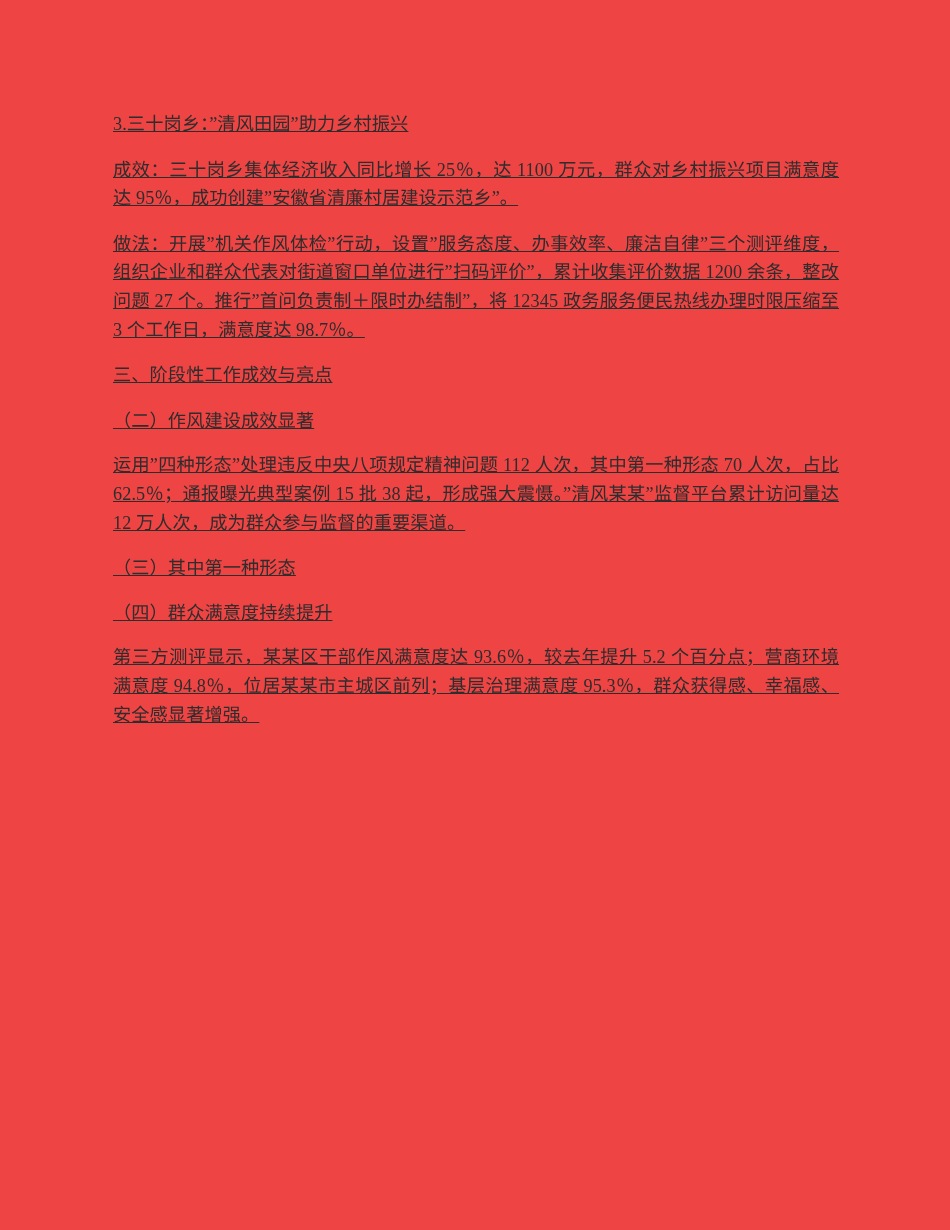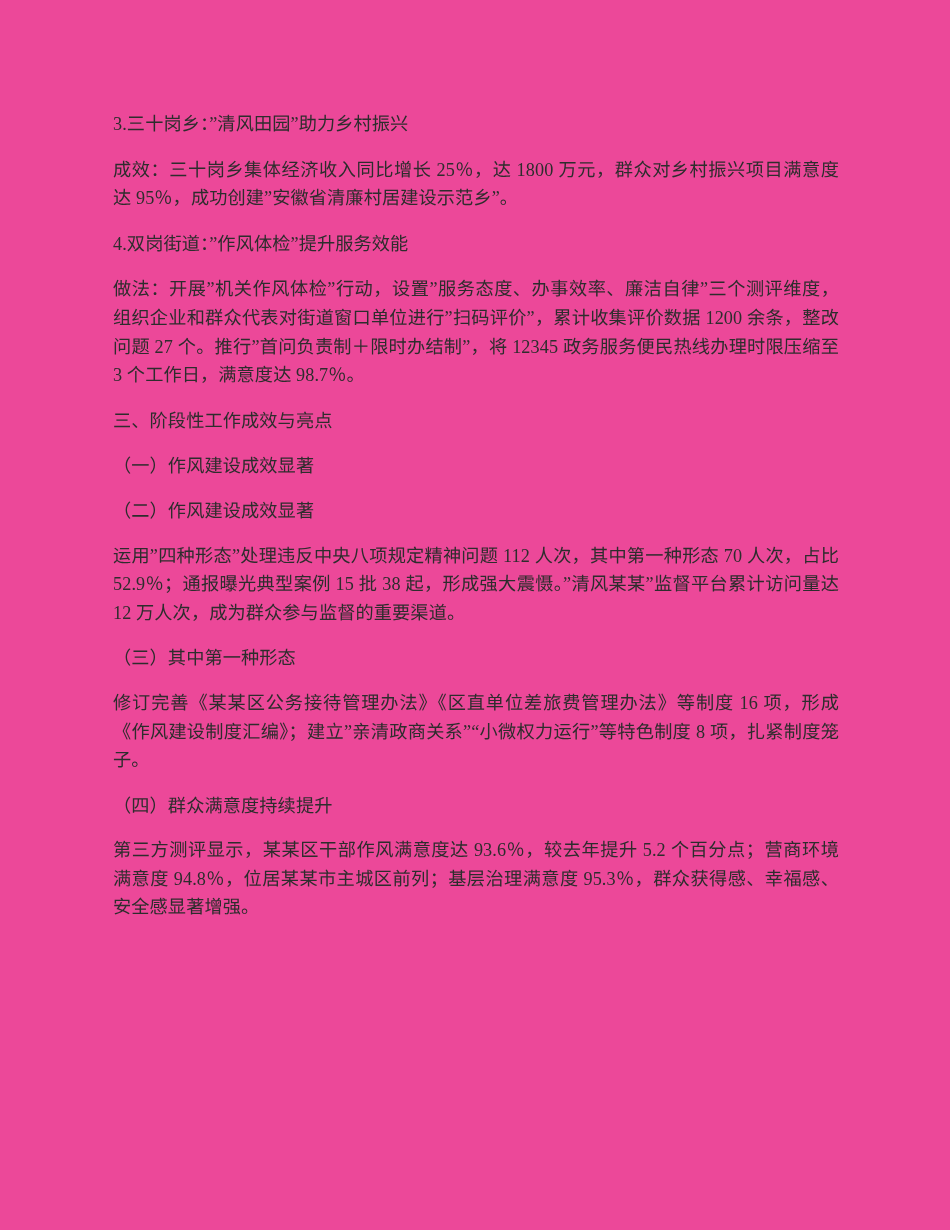--- a/index.html
+++ b/index.html
@@ -50,28 +50,25 @@
     margin-bottom: 16px;
   }
   
   .para:last-child {
     margin-bottom: 4px;
   }
 </style>
 </head>
 <body>
 
-<div class="page" style="background: #ec4899; color: rgb(45, 45, 45);">
+<div class="page" style="background: #ef4444; color: rgb(45, 45, 45); text-decoration: underline;">
   <div class="doc-body">
       <p class="para heading-num">3.三十岗乡：”清风田园”助力乡村振兴</p>
-      <p class="para para">成效：三十岗乡集体经济收入同比增长 25％，达 1800 万元，群众对乡村振兴项目满意度达 95％，成功创建”安徽省清廉村居建设示范乡”。</p>
-      <p class="para heading-num">4.双岗街道：”作风体检”提升服务效能</p>
+      <p class="para para">成效：三十岗乡集体经济收入同比增长 25％，达 1100 万元，群众对乡村振兴项目满意度达 95％，成功创建”安徽省清廉村居建设示范乡”。</p>
       <p class="para para">做法：开展”机关作风体检”行动，设置”服务态度、办事效率、廉洁自律”三个测评维度，组织企业和群众代表对街道窗口单位进行”扫码评价”，累计收集评价数据 1200 余条，整改问题 27 个。推行”首问负责制＋限时办结制”，将 12345 政务服务便民热线办理时限压缩至 3 个工作日，满意度达 98.7％。</p>
       <p class="para heading-sec">三、阶段性工作成效与亮点</p>
-      <p class="para heading-sub">（一）作风建设成效显著</p>
       <p class="para heading-sub">（二）作风建设成效显著</p>
-      <p class="para para">运用”四种形态”处理违反中央八项规定精神问题 112 人次，其中第一种形态 70 人次，占比 52.9％；通报曝光典型案例 15 批 38 起，形成强大震慑。”清风某某”监督平台累计访问量达 12 万人次，成为群众参与监督的重要渠道。</p>
+      <p class="para para">运用”四种形态”处理违反中央八项规定精神问题 112 人次，其中第一种形态 70 人次，占比 62.5％；通报曝光典型案例 15 批 38 起，形成强大震慑。”清风某某”监督平台累计访问量达 12 万人次，成为群众参与监督的重要渠道。</p>
       <p class="para heading-sub">（三）其中第一种形态</p>
-      <p class="para para">修订完善《某某区公务接待管理办法》《区直单位差旅费管理办法》等制度 16 项，形成《作风建设制度汇编》；建立”亲清政商关系”“小微权力运行”等特色制度 8 项，扎紧制度笼子。</p>
       <p class="para heading-sub">（四）群众满意度持续提升</p>
       <p class="para para">第三方测评显示，某某区干部作风满意度达 93.6％，较去年提升 5.2 个百分点；营商环境满意度 94.8％，位居某某市主城区前列；基层治理满意度 95.3％，群众获得感、幸福感、安全感显著增强。</p>
     </div>
 </div>
 
 </body></html>

